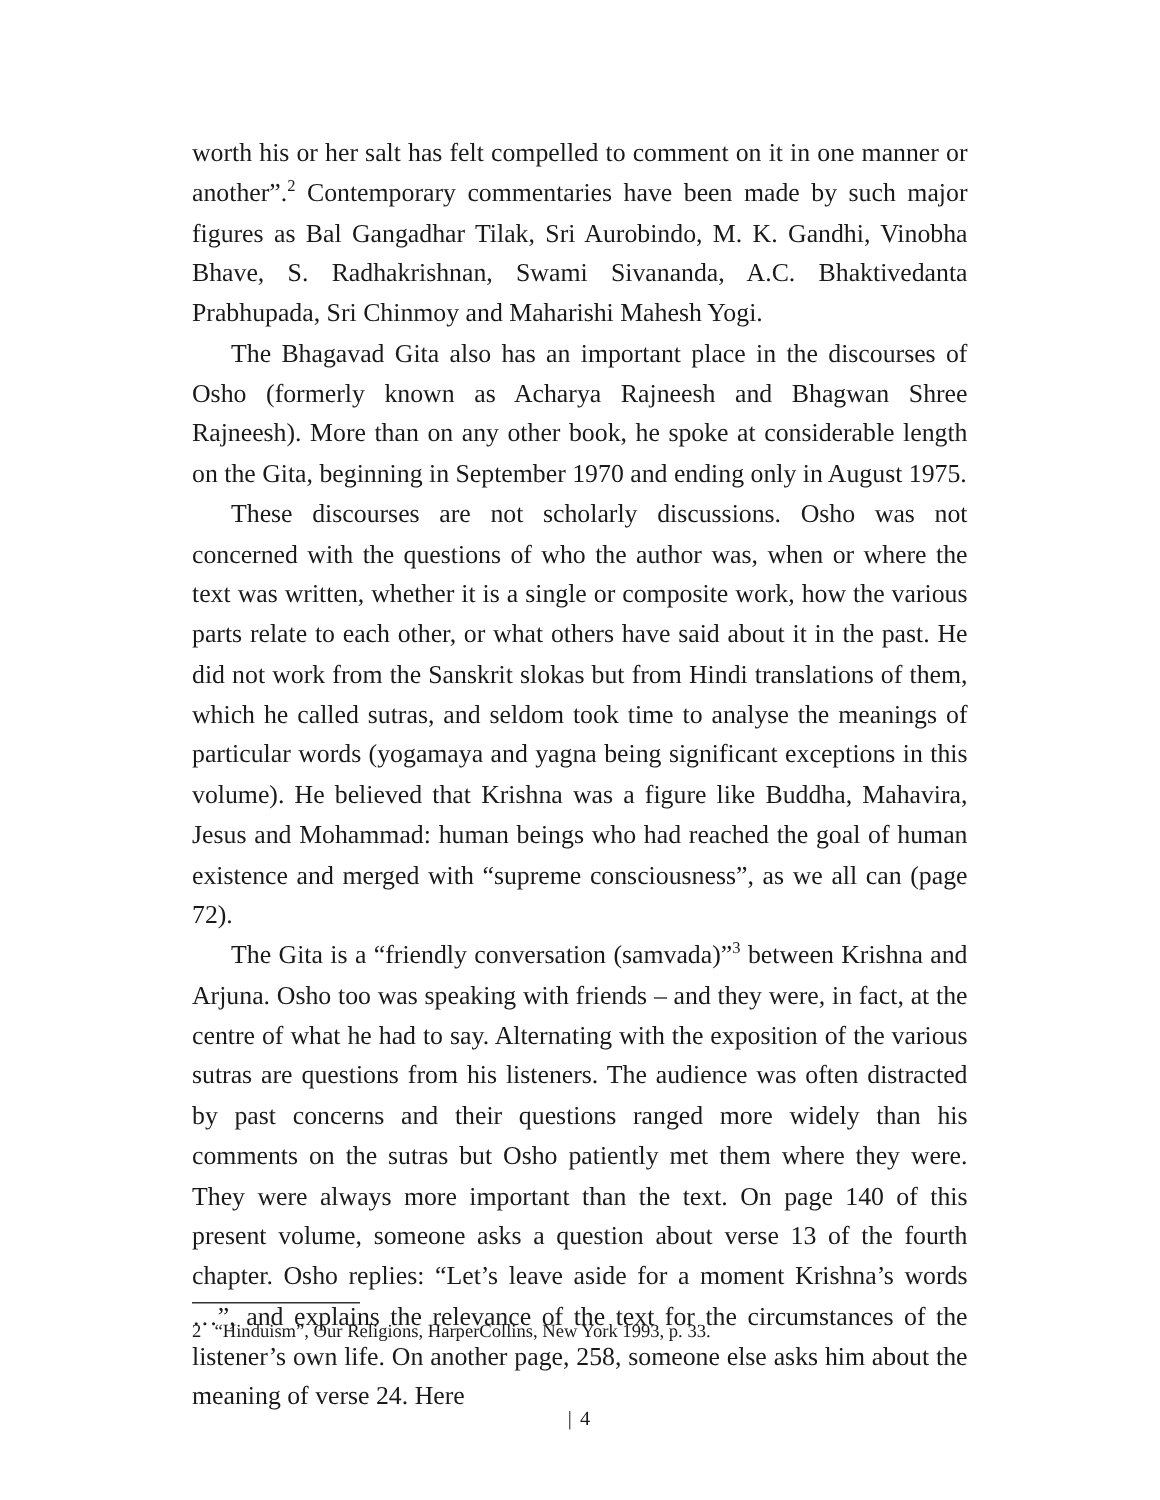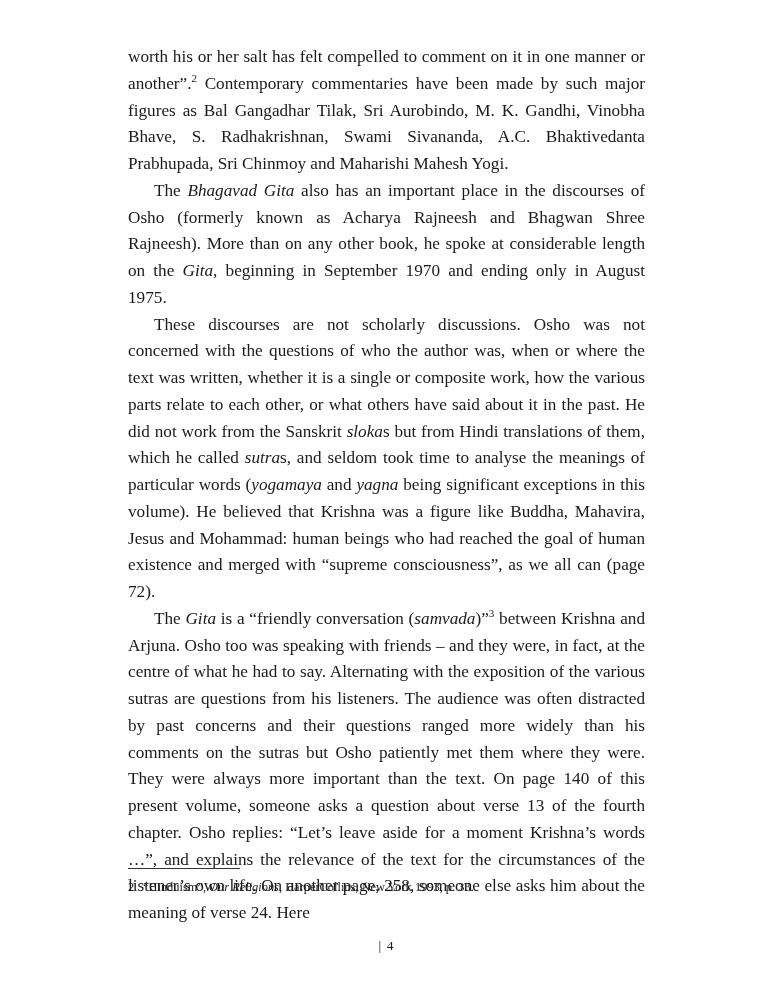--- a/index.html
+++ b/index.html
@@ -12,36 +12,36 @@
     height: 1000px;
     font-family: "Liberation Serif", serif;
     color: #1a1a1a;
     overflow: hidden;
   }
   .page {
     position: relative;
     width: 773px;
     height: 935px;
     box-sizing: border-box;
-    padding: 44px 128px 0 128px;
+    padding: 89px 128px 0 128px;
   }
   .body-text {
     font-size: 17.2px;
     line-height: 1.555;
     text-align: justify;
     text-justify: inter-word;
     hyphens: none;
   }
   .body-text p {
     margin: 0;
   }
   .body-text p.indent {
     text-indent: 26px;
   }
-  .it { font-style: italic; }
+  .it { }
   sup {
     font-size: 0.64em;
     vertical-align: super;
     line-height: 0;
   }
   .footnotes {
     position: absolute;
     left: 128px;
     right: 128px;
     top: 868px;

